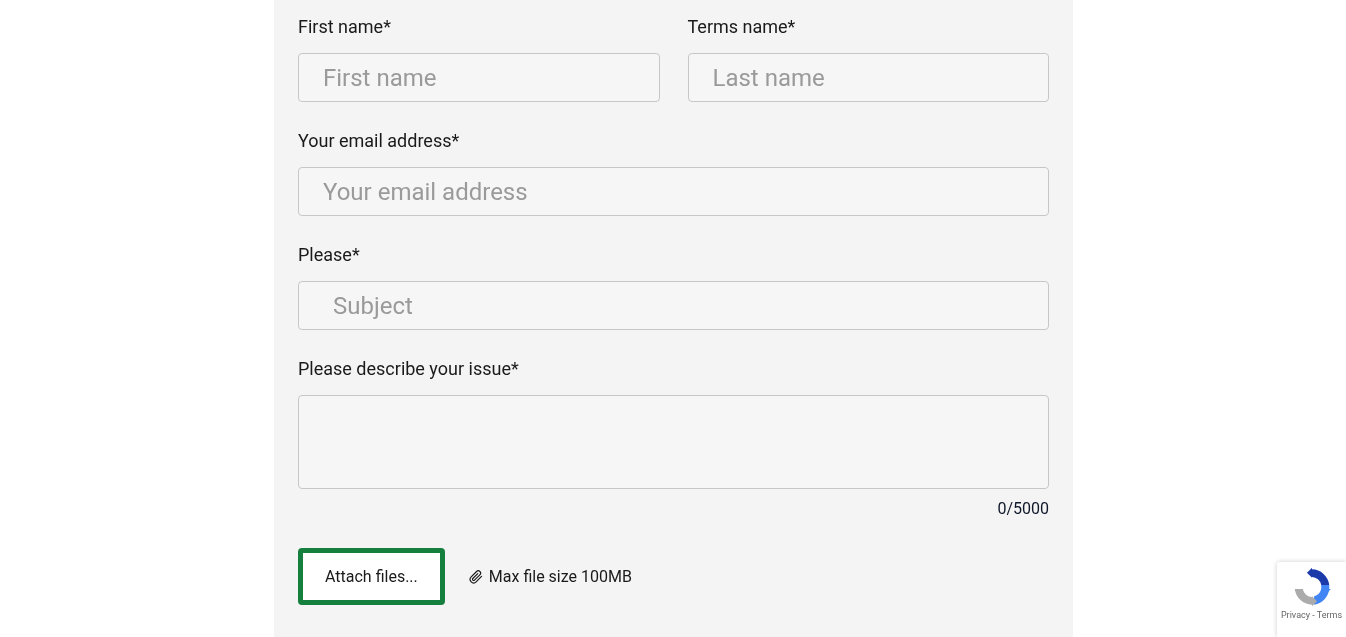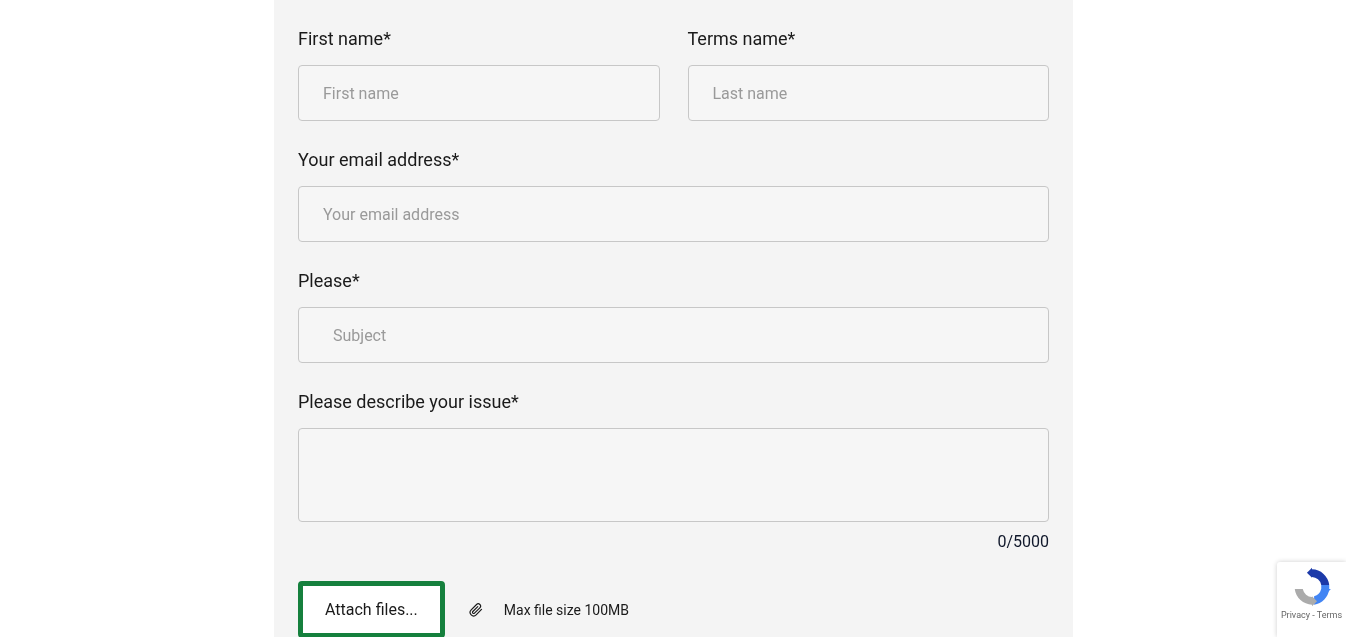--- a/index.html
+++ b/index.html
@@ -37,23 +37,23 @@
     }
     .form-label {
       display: block;
       font-size: 18px;
       color: #1a1a1a;
       margin-bottom: 16px;
       font-weight: 400;
     }
     .form-input {
       width: 100%;
-      height: 56px;
+      height: 49px;
       padding: 0 24px;
-      font-size: 16px;
+      font-size: 24px;
       color: #333;
       background: #f6f6f6;
       border: 1px solid #c7c7c7;
       border-radius: 4px;
       outline: none;
       font-family: inherit;
     }
     .form-input::placeholder {
       color: #9a9a9a;
     }
@@ -91,22 +91,22 @@
       border-radius: 4px;
       padding: 14px 22px;
       font-size: 16px;
       color: #1a1a1a;
       cursor: pointer;
       font-family: inherit;
     }
     .file-size-note {
       display: flex;
       align-items: center;
-      gap: 21px;
-      font-size: 14px;
+      gap: 6px;
+      font-size: 16px;
       color: #1a1a1a;
     }
     .paperclip-icon {
       width: 14px;
       height: 14px;
     }
     .recaptcha-badge {
       position: fixed;
       right: 0;
       bottom: 0;
@@ -126,21 +126,21 @@
       height: 42px;
       position: relative;
     }
     .recaptcha-links {
       font-size: 9px;
       color: #666;
       margin-top: 2px;
       white-space: nowrap;
     }
     .first-row-pad {
-      padding-top: 28px;
+      padding-top: 16px;
     }
     .describe-group {
       margin-bottom: 0;
     }
   </style>
 </head>
 <body>
 
 <div class="form-container">
   <div class="form-row first-row-pad">

